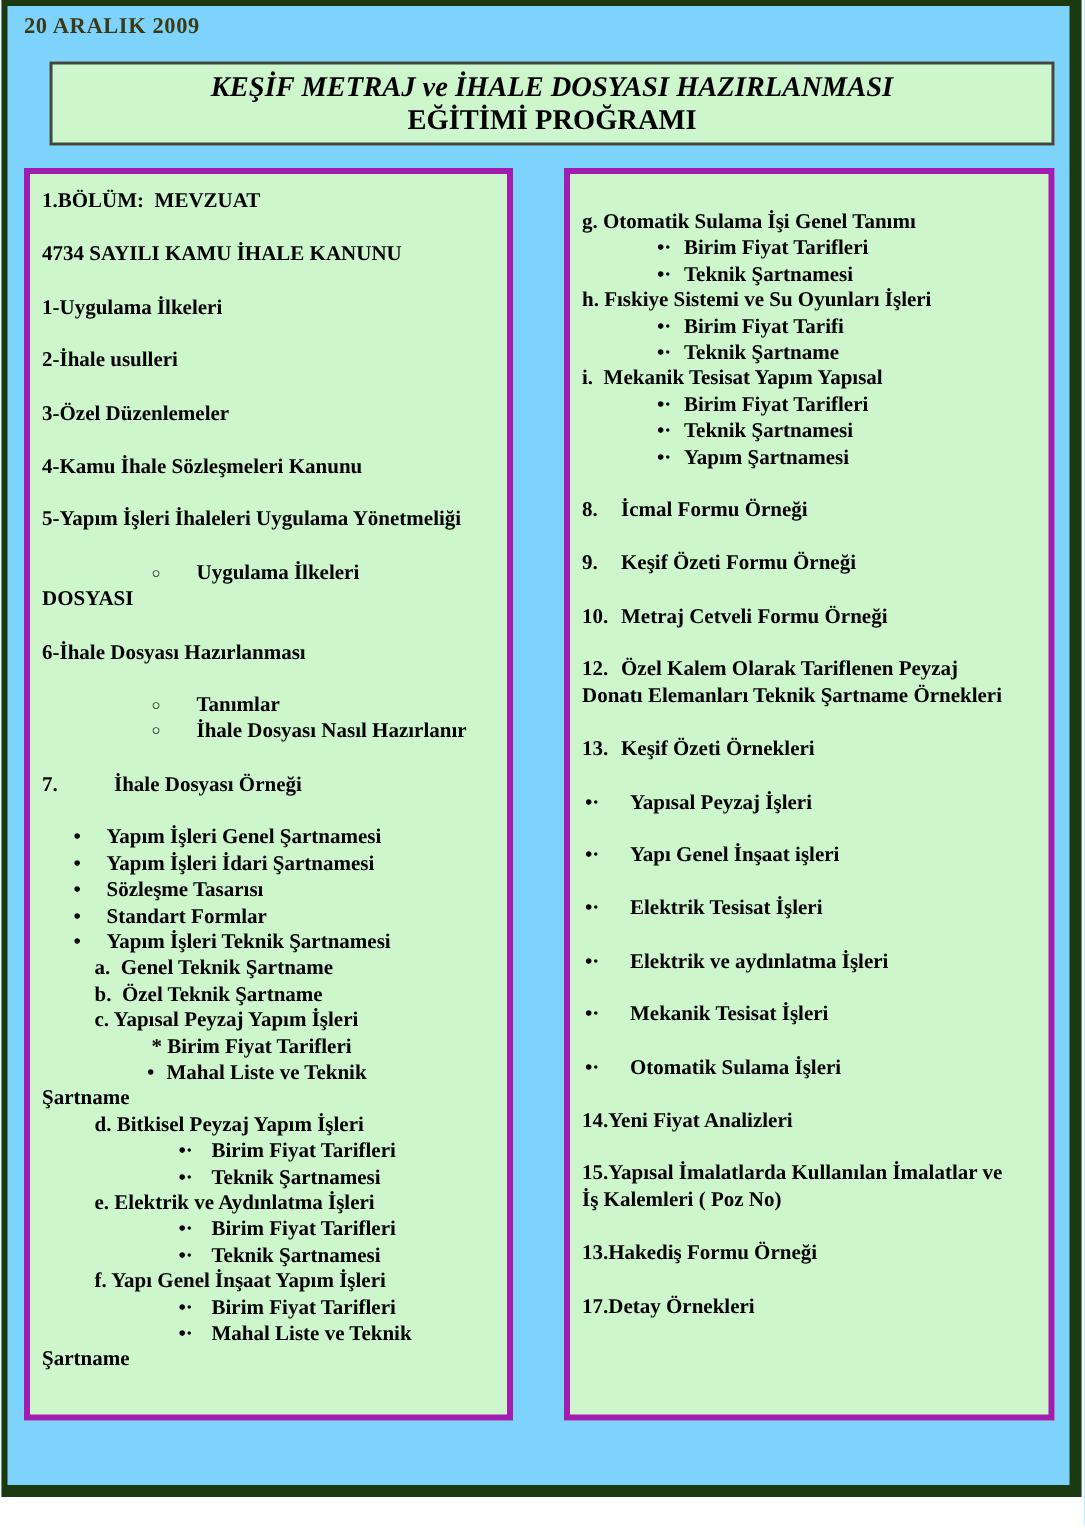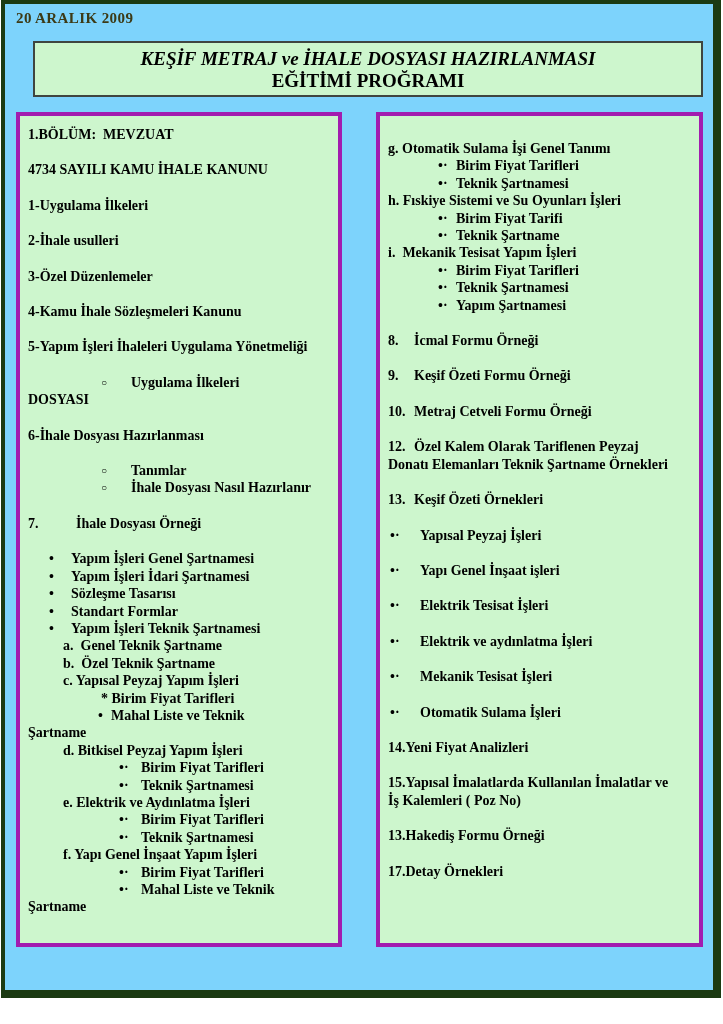--- a/index.html
+++ b/index.html
@@ -94,21 +94,21 @@
       <div class="ln L2"><span class="mk">•·</span><span class="tx">Mahal Liste ve Teknik</span></div>
       <div class="ln "><span class="tx">Şartname</span></div>
     </div>
   <div class="col colR">
       <div class="ln "><span class="tx">g. Otomatik Sulama İşi Genel Tanımı</span></div>
       <div class="ln R1"><span class="mk">•·</span><span class="tx">Birim Fiyat Tarifleri</span></div>
       <div class="ln R1"><span class="mk">•·</span><span class="tx">Teknik Şartnamesi</span></div>
       <div class="ln "><span class="tx">h. Fıskiye Sistemi ve Su Oyunları İşleri</span></div>
       <div class="ln R1"><span class="mk">•·</span><span class="tx">Birim Fiyat Tarifi</span></div>
       <div class="ln R1"><span class="mk">•·</span><span class="tx">Teknik Şartname</span></div>
-      <div class="ln "><span class="tx">i.  Mekanik Tesisat Yapım İşleri</span></div>
+      <div class="ln "><span class="tx">i.  Mekanik Tesisat Yapım Yapısal</span></div>
       <div class="ln R1"><span class="mk">•·</span><span class="tx">Birim Fiyat Tarifleri</span></div>
       <div class="ln R1"><span class="mk">•·</span><span class="tx">Teknik Şartnamesi</span></div>
       <div class="ln R1"><span class="mk">•·</span><span class="tx">Yapım Şartnamesi</span></div>
       <div class="ln Rn gap"><span class="mk">8.</span><span class="tx">İcmal Formu Örneği</span></div>
       <div class="ln Rn gap"><span class="mk">9.</span><span class="tx">Keşif Özeti Formu Örneği</span></div>
       <div class="ln Rn gap"><span class="mk">10.</span><span class="tx">Metraj Cetveli Formu Örneği</span></div>
       <div class="ln Rn gap"><span class="mk">12.</span><span class="tx">Özel Kalem Olarak Tariflenen Peyzaj</span></div>
       <div class="ln "><span class="tx">Donatı Elemanları Teknik Şartname Örnekleri</span></div>
       <div class="ln Rn gap"><span class="mk">13.</span><span class="tx">Keşif Özeti Örnekleri</span></div>
       <div class="ln R2 gap"><span class="mk">•·</span><span class="tx">Yapısal Peyzaj İşleri</span></div>

